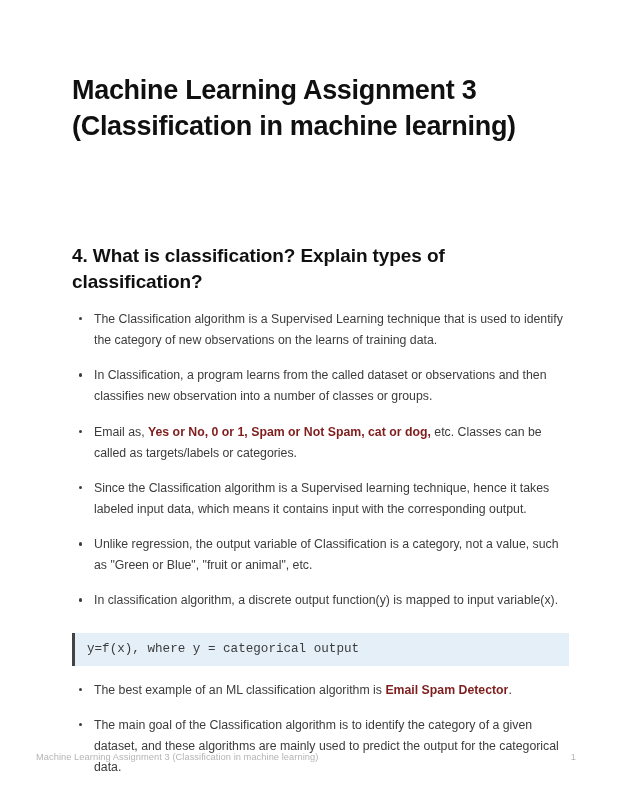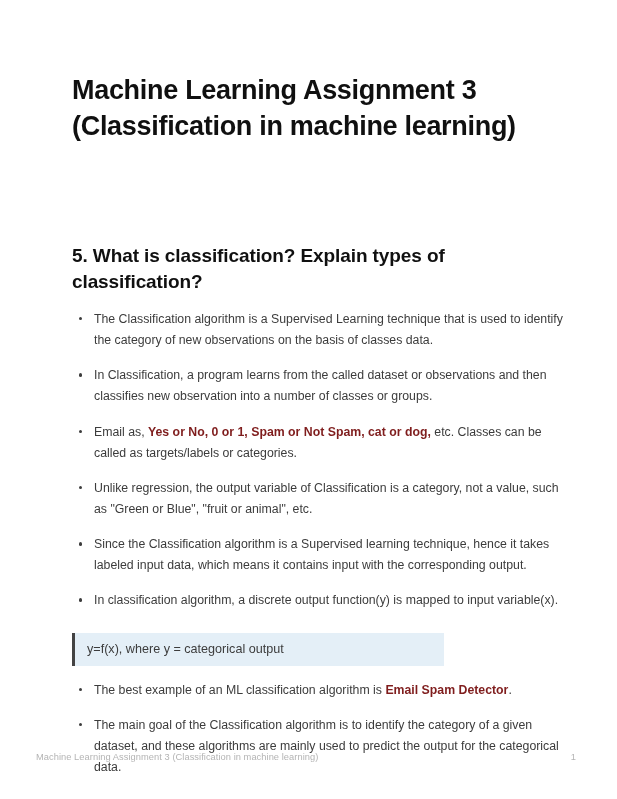--- a/index.html
+++ b/index.html
@@ -78,22 +78,23 @@
   }
 
   .bullets-top { margin-top: 15px; }
   .bullets-after-callout { margin-top: 2px; }
 
   .callout {
     background: #e4eff7;
     border-left: 3px solid #14b8a6;
     margin-top: 21px;
     padding: 7px 10px 8px 12px;
-    width: 372px;
+    width: 497px;
     box-sizing: border-box;
+    font-family: Liberation Mono, monospace;
   }
   .callout-text {
     font-size: 12.6px;
     line-height: 1.45;
     color: #3c3c3c;
   }
 
   .footer {
     position: absolute;
     left: 36px;
@@ -111,28 +112,28 @@
 </style>
 </head>
 <body>
 
 <div class="page">
 
   <div class="content">
 
     <h1 class="doc-title">Machine Learning Assignment 3 (Classification in machine learning)</h1>
 
-    <h2 class="section-heading">5. What is classification? Explain types of classification?</h2>
+    <h2 class="section-heading">4. What is classification? Explain types of classification?</h2>
 
     <ul class="bullets bullets-top">
-        <li><span>The Classification algorithm is a Supervised Learning technique that is used to identify the category of new observations on the basis of classes data.</span></li>
+        <li><span>The Classification algorithm is a Supervised Learning technique that is used to identify the category of new observations on the learns of training data.</span></li>
         <li><span>In Classification, a program learns from the called dataset or observations and then classifies new observation into a number of classes or groups.</span></li>
         <li><span>Email as, </span><b>Yes or No, 0 or 1, Spam or Not Spam, cat or dog,</b><span> etc. Classes can be called as targets/labels or categories.</span></li>
+        <li><span>Since the Classification algorithm is a Supervised learning technique, hence it takes labeled input data, which means it contains input with the corresponding output.</span></li>
         <li><span>Unlike regression, the output variable of Classification is a category, not a value, such as "Green or Blue", "fruit or animal", etc.</span></li>
-        <li><span>Since the Classification algorithm is a Supervised learning technique, hence it takes labeled input data, which means it contains input with the corresponding output.</span></li>
         <li><span>In classification algorithm, a discrete output function(y) is mapped to input variable(x).</span></li>
       </ul>
 
     <div class="callout" style="background: rgb(228, 239, 247); border-left-color: rgb(67, 67, 67);">
       <div class="callout-text">y=f(x), where y = categorical output</div>
     </div>
 
     <ul class="bullets bullets-after-callout">
         <li><span>The best example of an ML classification algorithm is </span><b>Email Spam Detector</b><span>.</span></li>
         <li><span>The main goal of the Classification algorithm is to identify the category of a given dataset, and these algorithms are mainly used to predict the output for the categorical data.</span></li>

